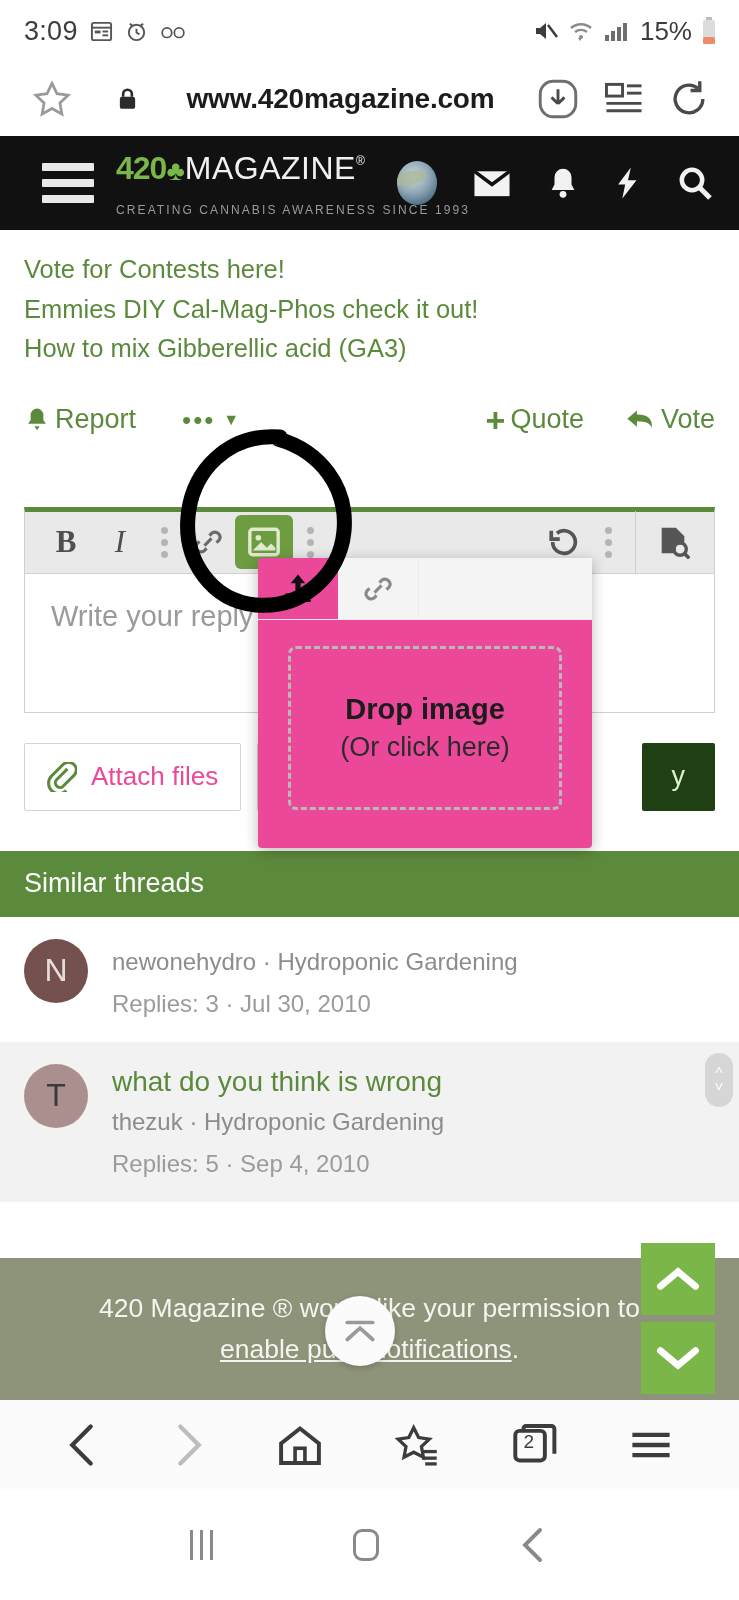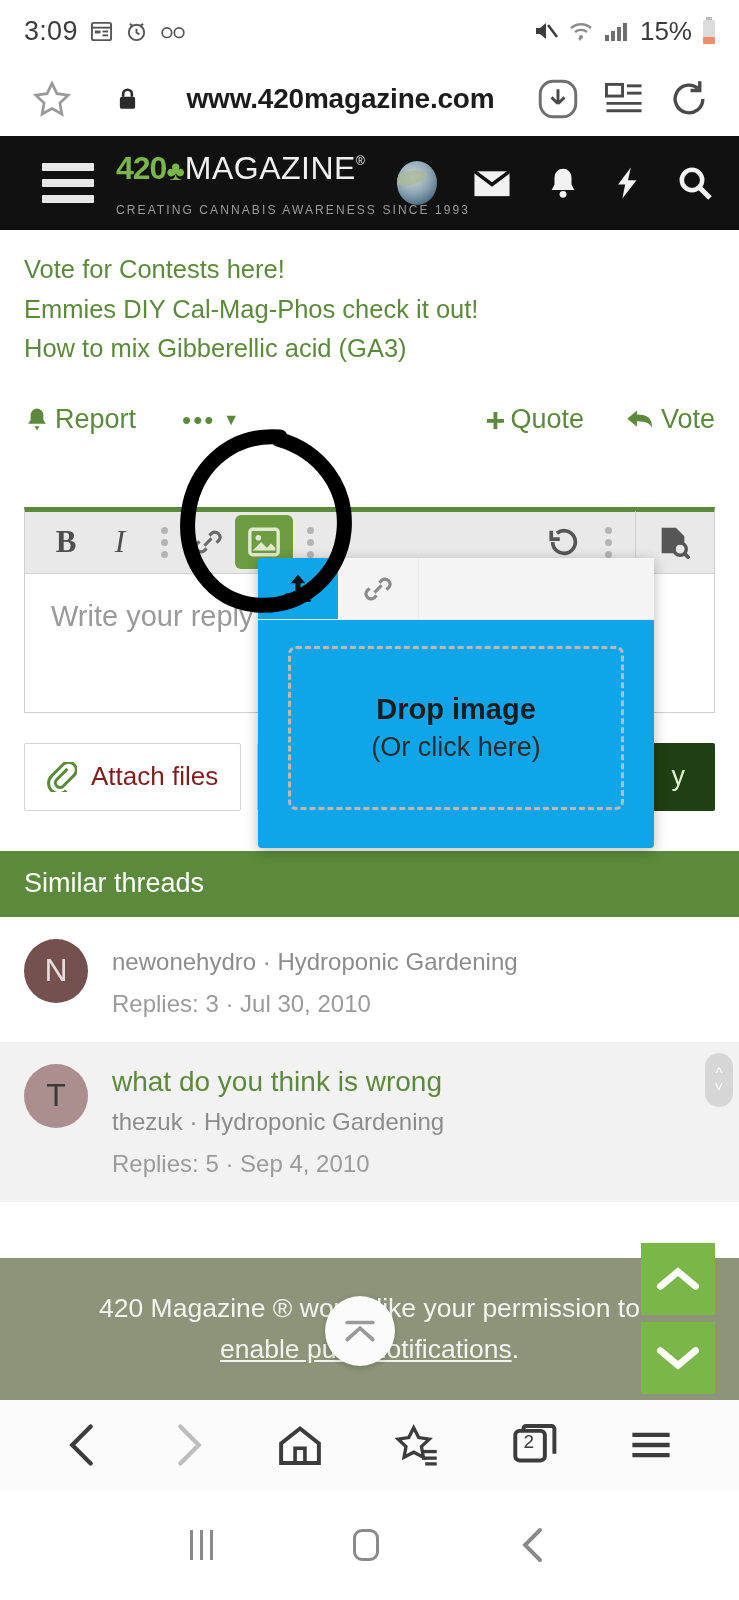--- a/index.html
+++ b/index.html
@@ -117,35 +117,35 @@
 
   .replybox {
     height: 138px; padding: 26px 26px;
     font-size: 29px; color: #9a9a9a;
   }
   .btnrow { display: flex; align-items: center; gap: 16px; margin-top: 30px; position: relative; }
   .obtn {
     border: 1px solid #d4d4d4; background: #fff;
     height: 68px; padding: 0 22px;
     display: flex; align-items: center; gap: 14px;
-    color: #7f1d1d; font-size: 26px; border-radius: 2px;
+    color: #ec4899; font-size: 26px; border-radius: 2px;
   }
   .submit-btn {
     position: absolute; right: 0; top: 0;
     height: 68px; padding: 0 30px;
     background: #1f4012; color: #dff0cf; border: none;
     font-size: 27px; display: flex; align-items: center;
     border-radius: 2px;
   }
 
   
   .imgpopup {
     position: absolute; left: 258px; top: 558px;
-    width: 396px; height: 290px;
-    background: #0ea5e9; border-radius: 4px;
+    width: 334px; height: 290px;
+    background: #ec4899; border-radius: 4px;
     box-shadow: 0 3px 14px rgba(0,0,0,.28);
     z-index: 40;
     text-align: center;
   }
   .ip-tabs { display: flex; height: 62px; border-bottom: 1px solid #ececec; }
   .ip-tab {
     width: 80px; display: flex; align-items: center; justify-content: center;
     color: #111;
   }
   .ip-tab.inactive { background: #f4f4f4; color: #8a8a8a; }

